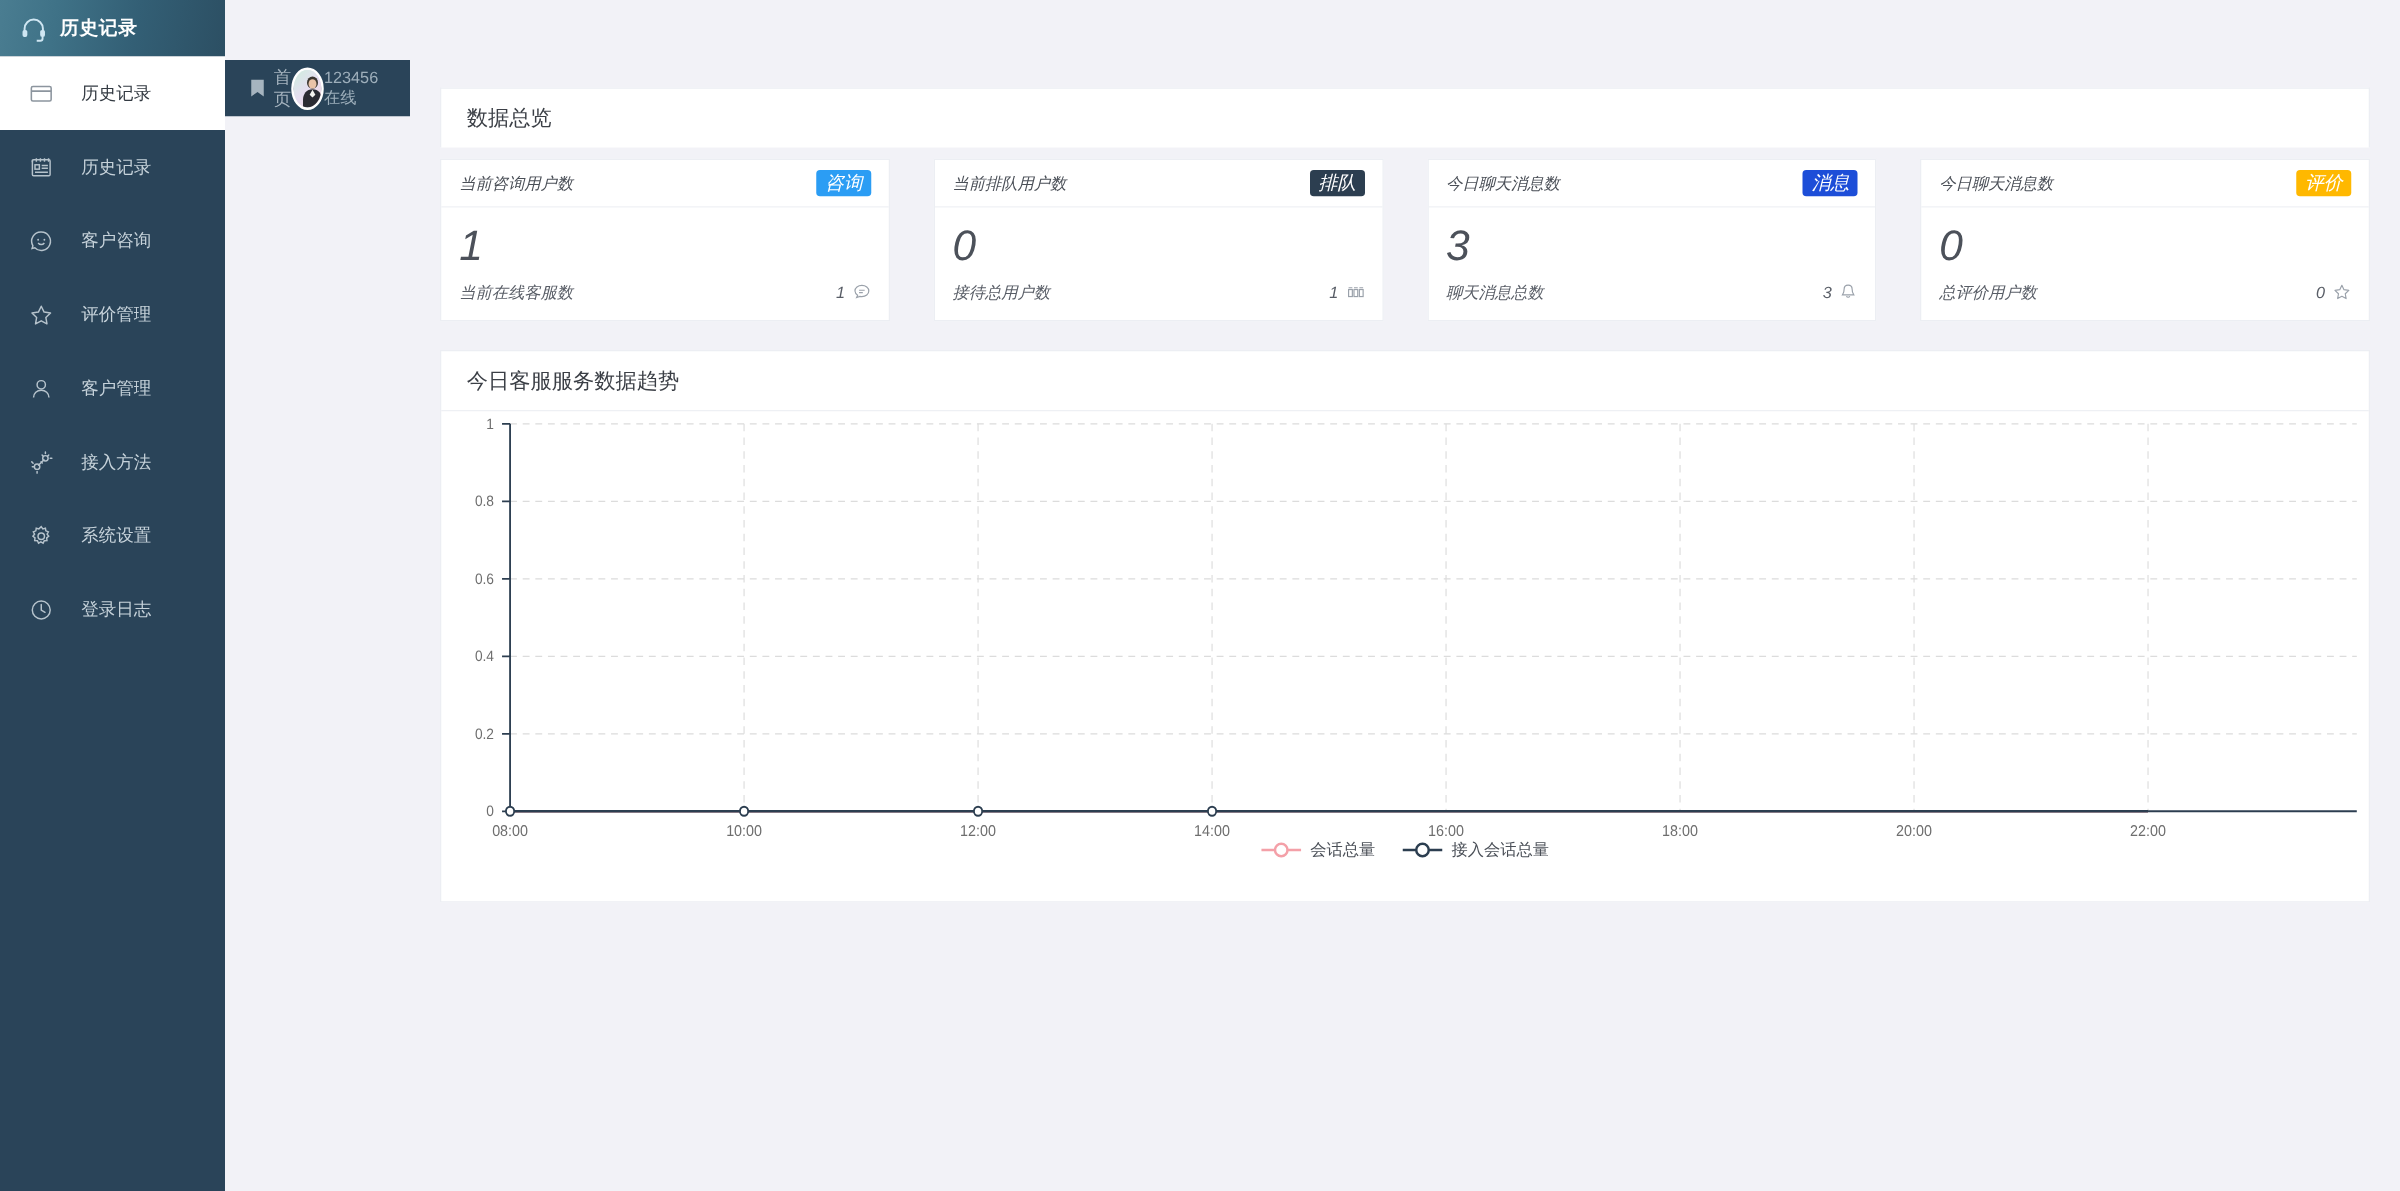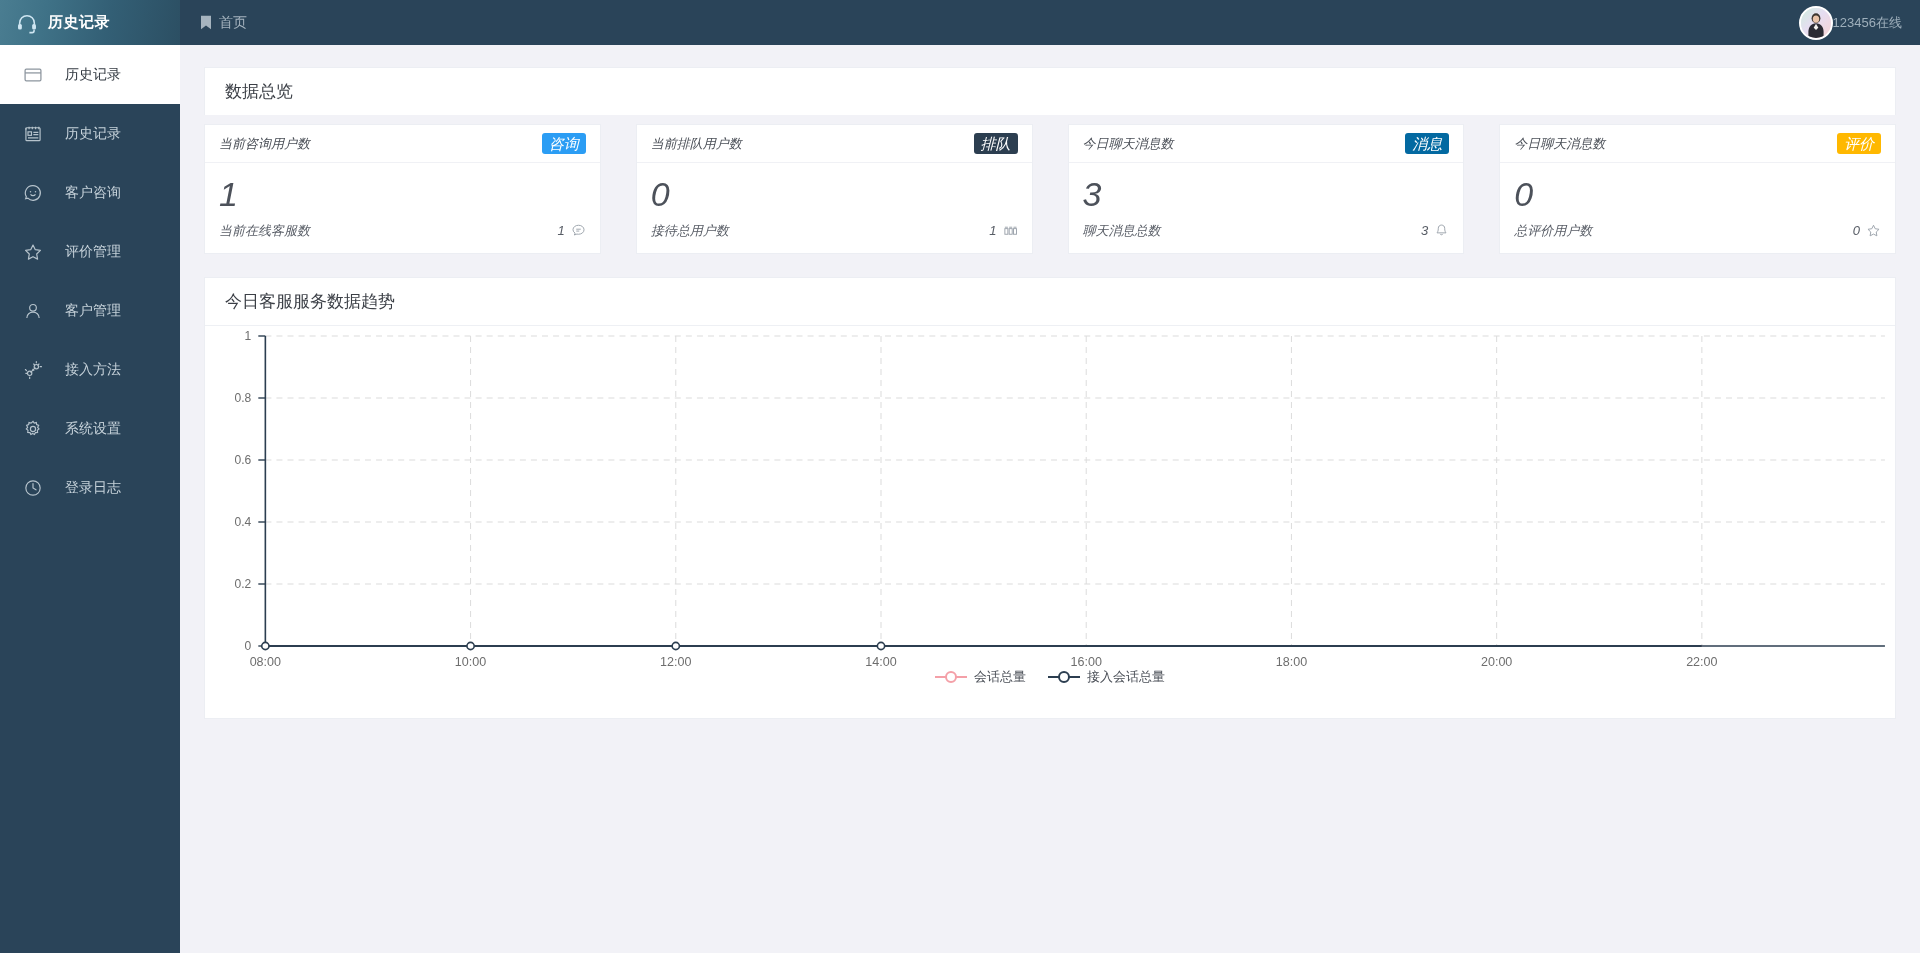--- a/index.html
+++ b/index.html
@@ -27,21 +27,21 @@
   .nav-item {
     height: 59px; display: flex; align-items: center;
     padding-left: 23px; gap: 22px; cursor: pointer;
     color: #c6d2da; font-size: 14px;
   }
   .nav-item.active { background: #ffffff; color: #333a42; }
   .nav-ico { width: 20px; height: 20px; flex: 0 0 20px; display:block; }
   .nav-label { font-size: 14px; }
 
   
-  .right { flex: 1; height: 855px; display: flex; flex-direction: column; min-width: 0; }
+  .right { flex: 1; height: 855px; display: flex; min-width: 0; margin-top: 48px; }
   .topbar {
     height: 45px; background: #2a4459; display: flex; align-items: center;
     justify-content: space-between; padding: 0 18px 0 20px; flex: 0 0 45px;
   }
   .crumb { display: flex; align-items: center; gap: 7px; color: #a6b4bf; font-size: 14px; }
   .crumb-ico { width: 12px; height: 15px; display: block; }
   .userbox { display: flex; align-items: center; }
   .avatar {
     width: 34px; height: 34px; border-radius: 50%;
     border: 2px solid #ffffff; overflow: hidden; display: block;
@@ -288,21 +288,21 @@
                   <rect x="11.2" y="6" width="3.2" height="6"></rect>
                 </svg>
               </span>
             </span>
           </div>
         </div>
 
         <div class="card">
           <div class="card-top">
             <span class="card-top-label">今日聊天消息数</span>
-            <span class="badge" style="background-color: #0369a1;">消息</span>
+            <span class="badge" style="background-color: #1d4ed8;">消息</span>
           </div>
           <div class="card-body">
             <div class="card-value">3</div>
           </div>
           <div class="card-foot">
             <span class="card-foot-label">聊天消息总数</span>
             <span class="card-foot-right">
               <span class="card-foot-num">3</span>
               <span class="foot-ico">
                 <svg viewBox="0 0 16 16" width="15" height="15" fill="none" stroke="#9aa1aa" stroke-width="1">

